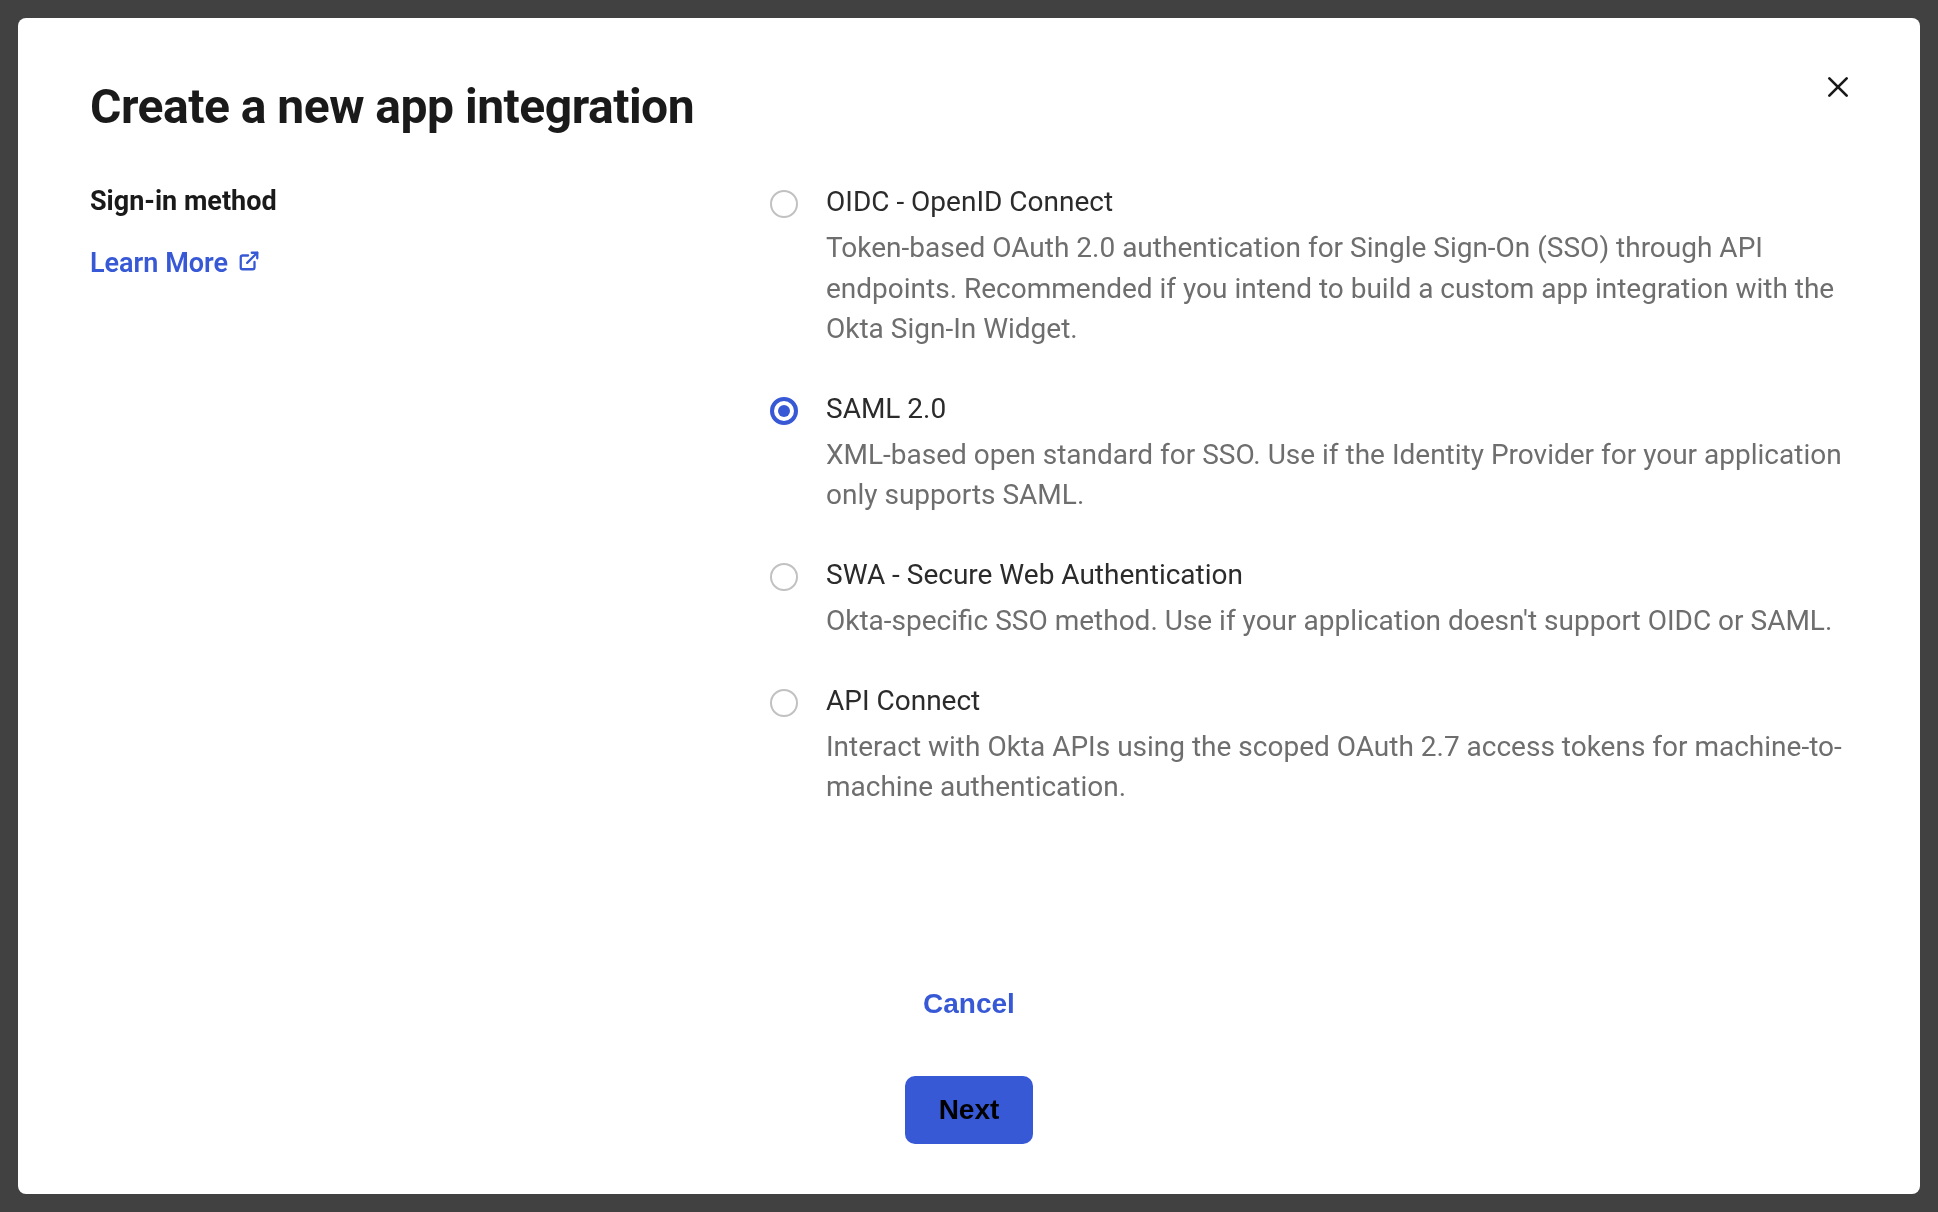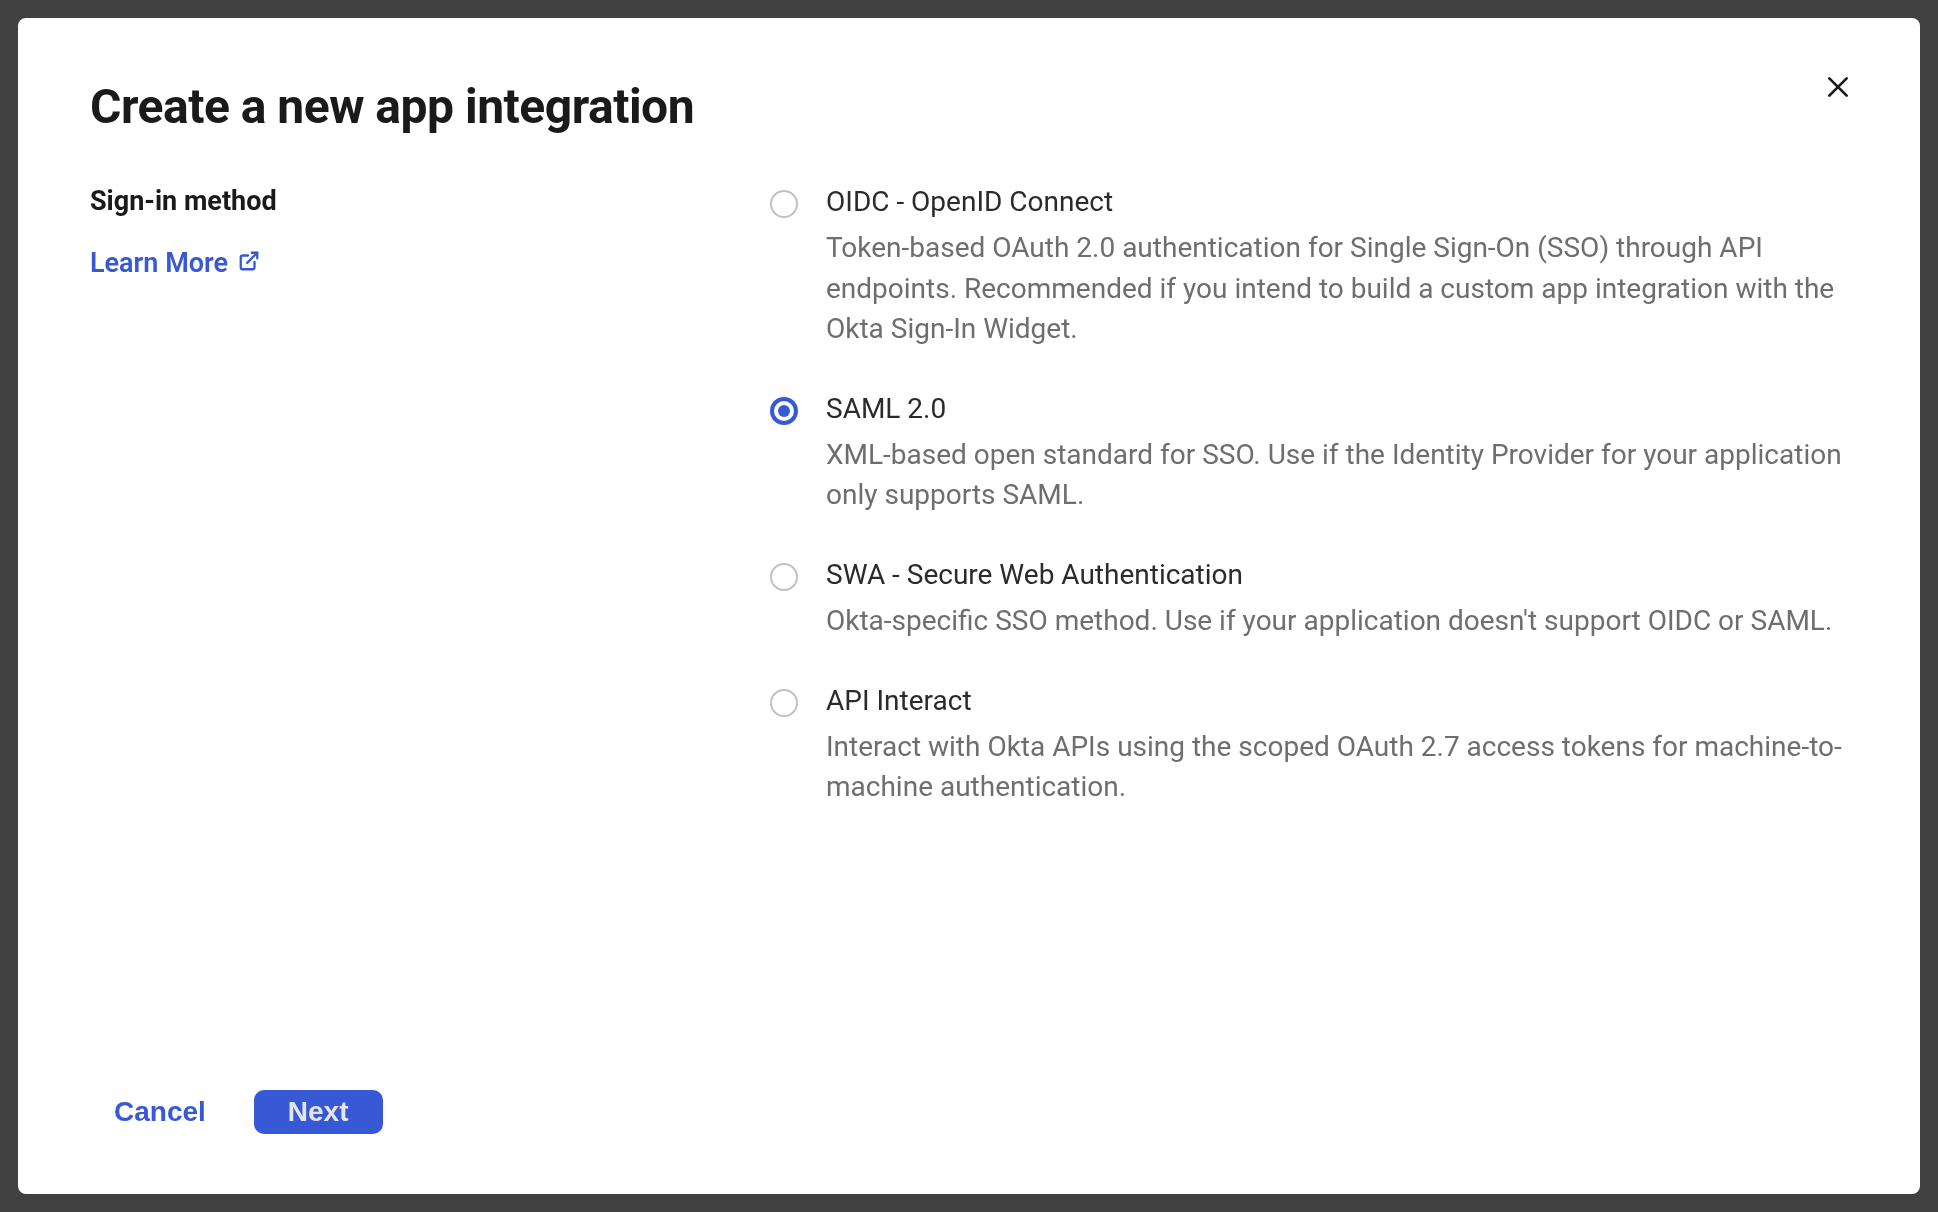--- a/index.html
+++ b/index.html
@@ -152,44 +152,45 @@
 
     .radio-desc {
       font-size: 28px;
       font-weight: 400;
       color: #6e6e6e;
       line-height: 1.45;
     }
 
     .modal-footer {
       display: flex;
-      justify-content: flex-start;
+      justify-content: center;
       align-items: center;
-      gap: 24px;
+      gap: 40px;
       margin-top: 40px;
+      flex-direction: column;
     }
 
     .btn-cancel {
       background: transparent;
       border: none;
       color: #3859d6;
       font-size: 28px;
       font-weight: 600;
       cursor: pointer;
       padding: 16px 24px;
     }
 
     .btn-next {
       background: #3859d6;
       border: none;
-      color: #e5e5e5;
+      color: #000000;
       font-size: 28px;
       font-weight: 600;
       cursor: pointer;
-      padding: 6px 34px;
+      padding: 18px 34px;
       border-radius: 10px;
     }
   </style>
 </head>
 <body>
 
 <div class="modal-backdrop">
   <div class="modal">
 
     <div class="modal-header">
@@ -242,21 +243,21 @@
           <span class="radio-circle"></span>
           <span class="radio-content">
             <div class="radio-title">SWA - Secure Web Authentication</div>
             <div class="radio-desc">Okta-specific SSO method. Use if your application doesn't support OIDC or SAML.</div>
           </span>
         </label>
 
         <label class="radio-option">
           <span class="radio-circle"></span>
           <span class="radio-content">
-            <div class="radio-title">API Interact</div>
+            <div class="radio-title">API Connect</div>
             <div class="radio-desc">Interact with Okta APIs using the scoped OAuth 2.7 access tokens for machine-to-machine authentication.</div>
           </span>
         </label>
 
       </div>
     </div>
 
     <div class="modal-footer">
       <button class="btn-cancel">Cancel</button>
       <button class="btn-next">Next</button>

